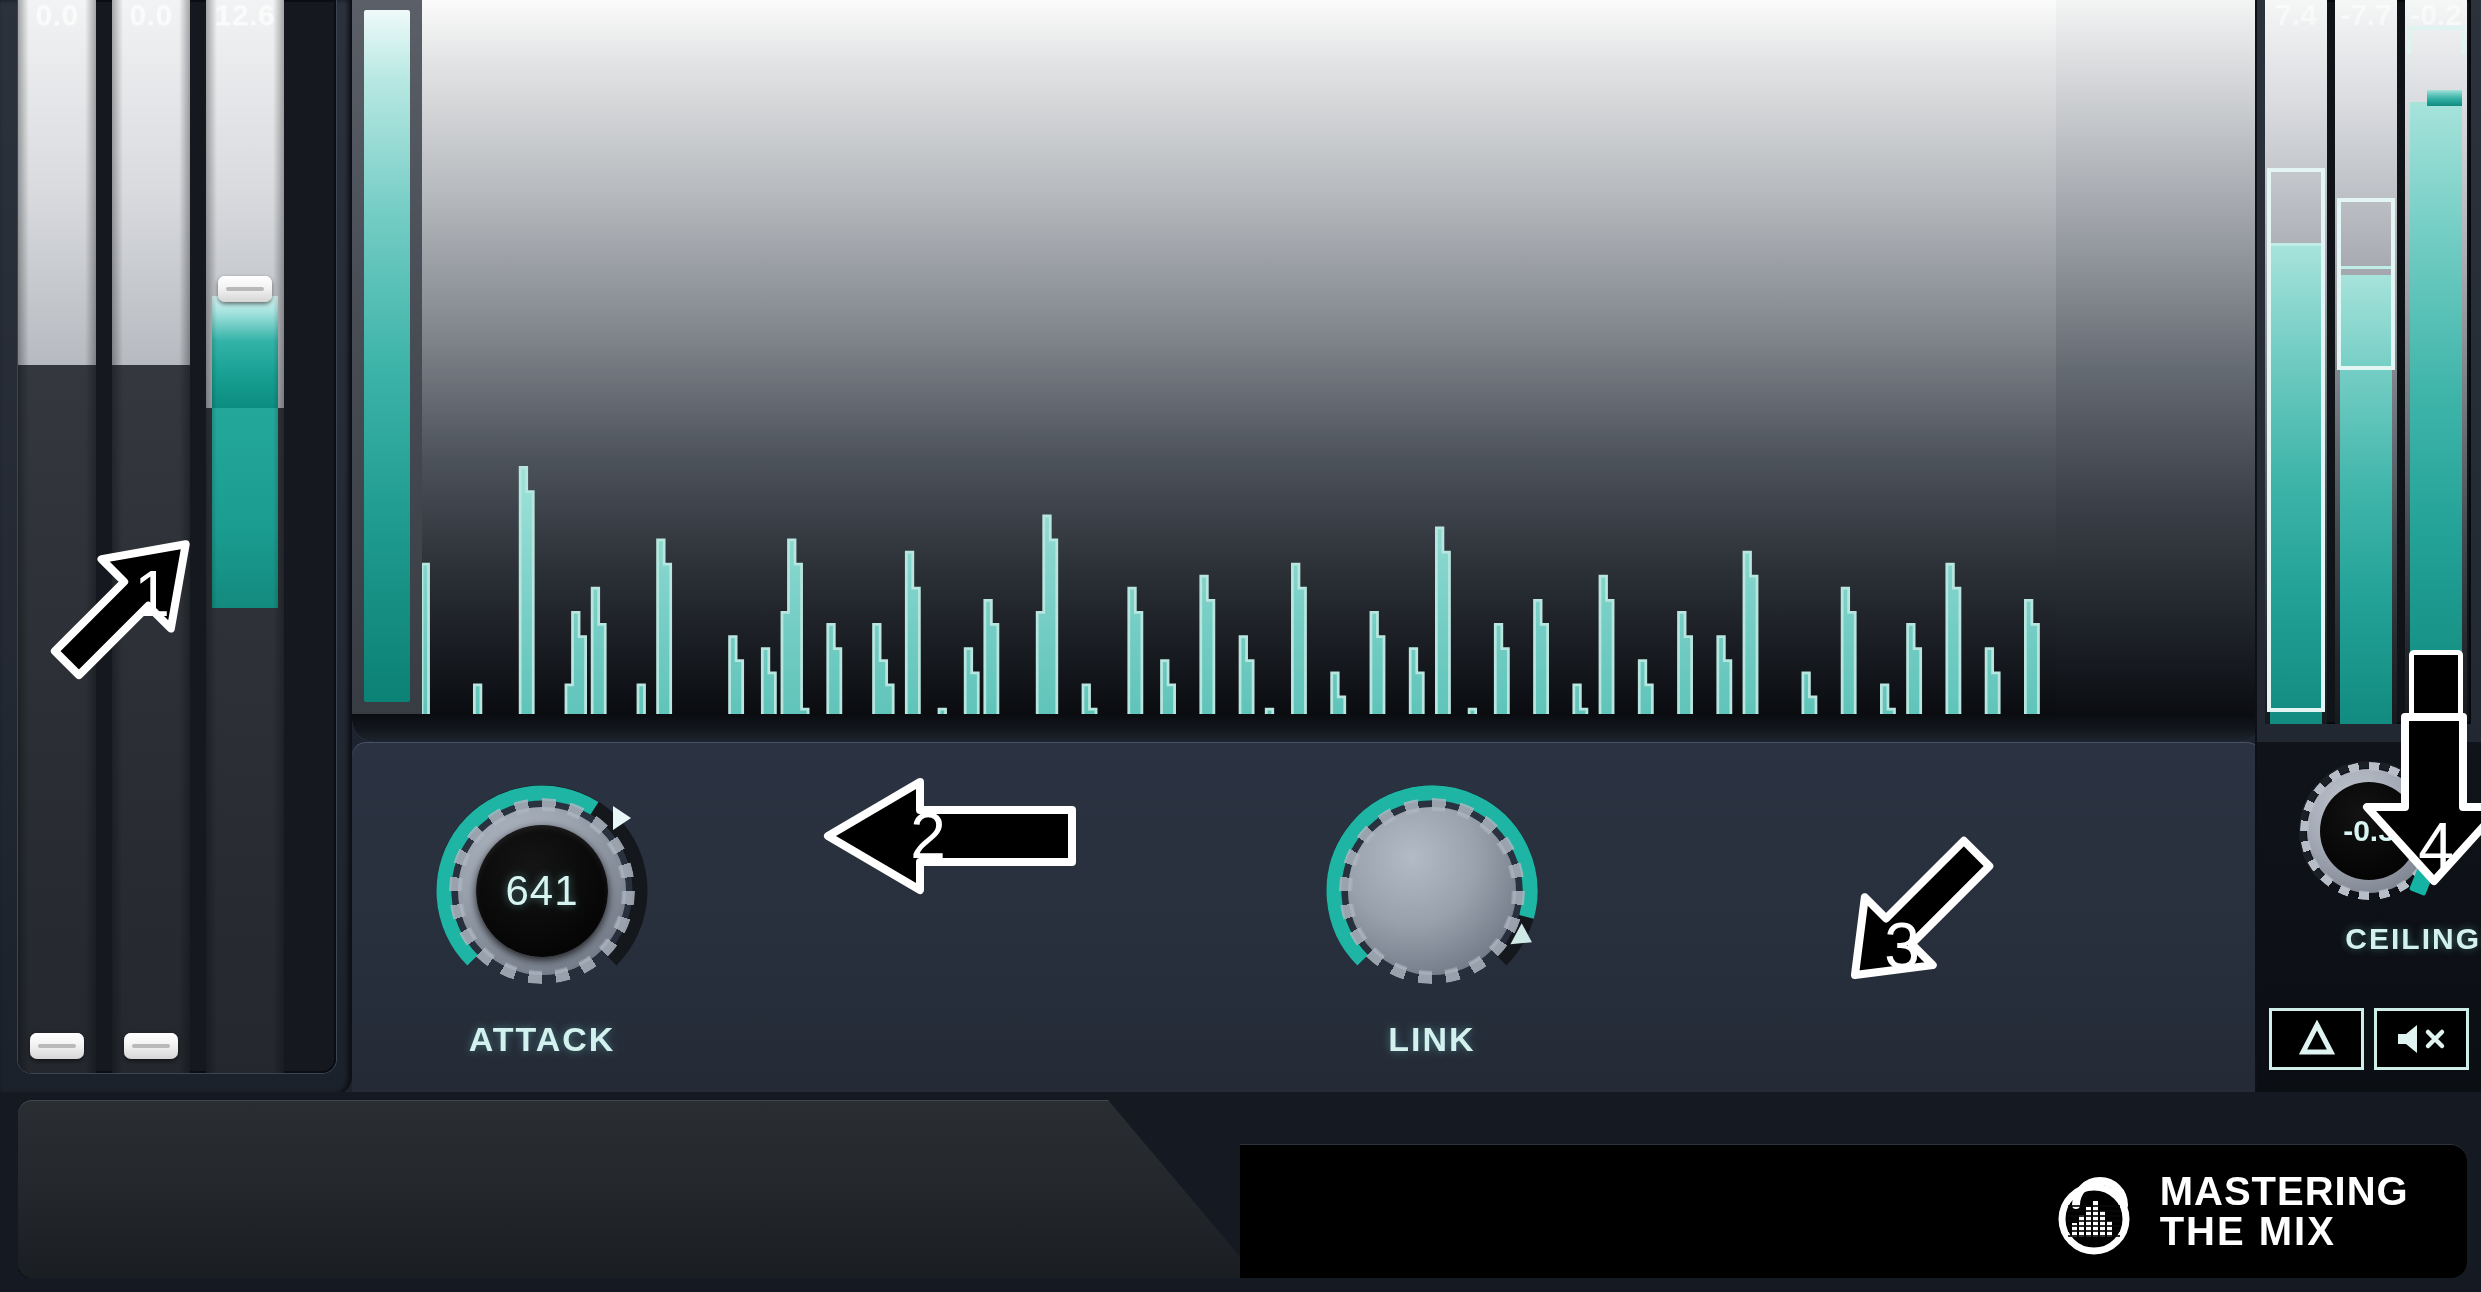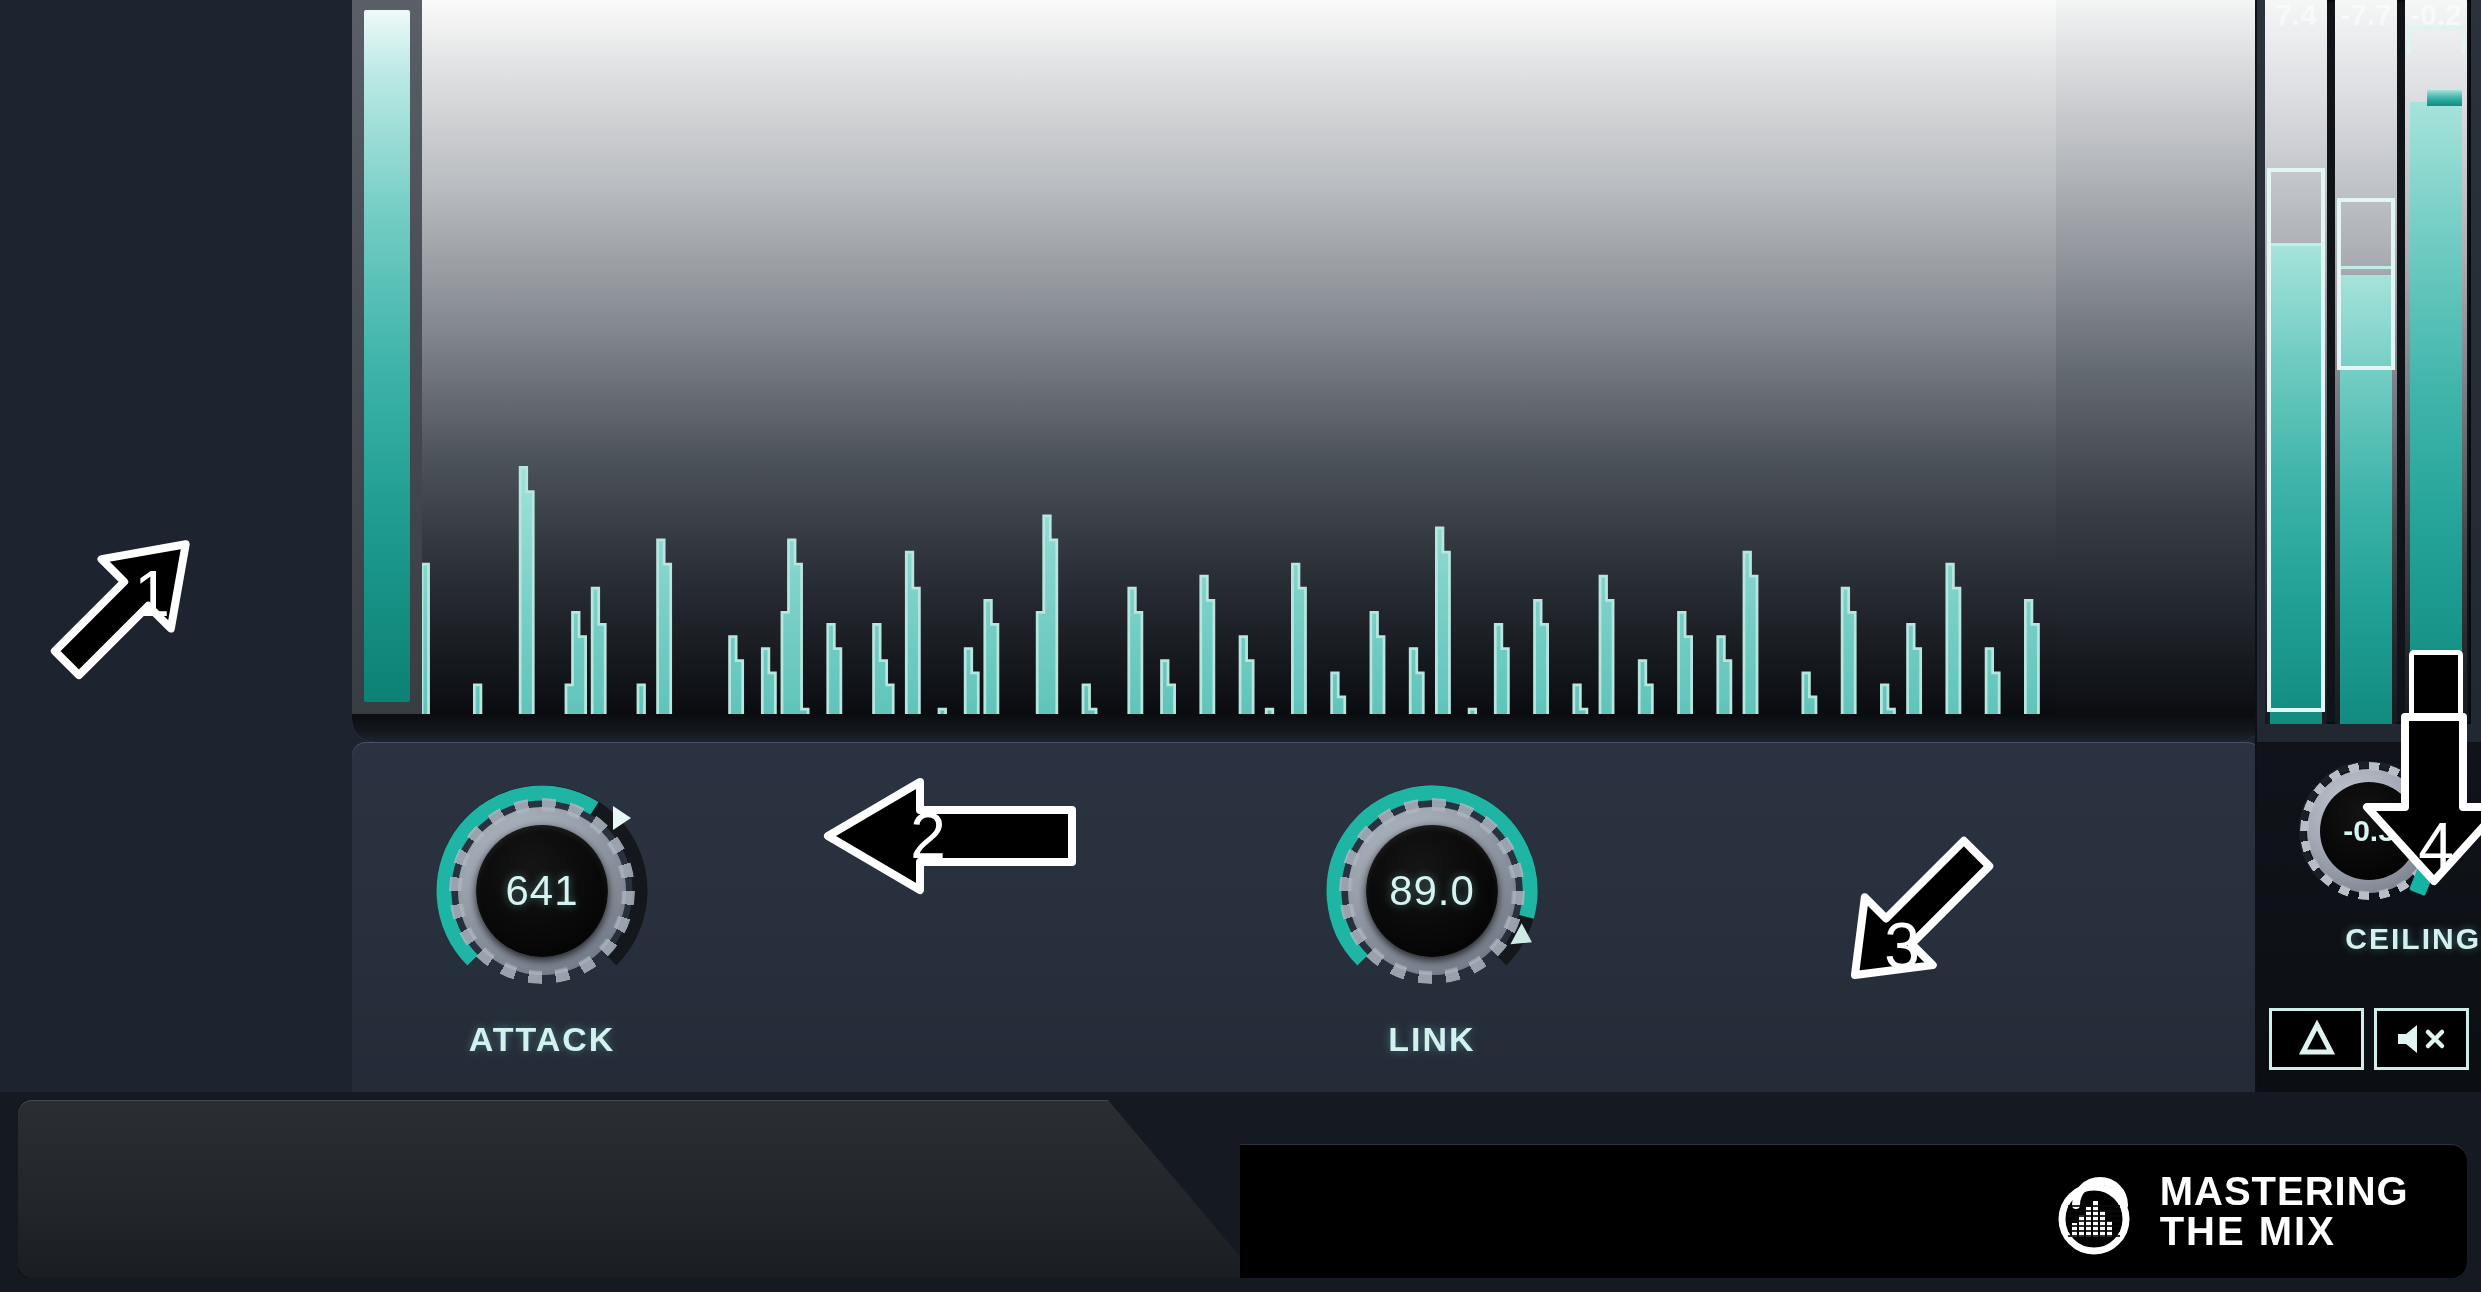--- a/index.html
+++ b/index.html
@@ -321,20 +321,45 @@
   .anno-num {
     fill:#ffffff; font-family:"Liberation Sans", sans-serif;
     font-size:64px; font-weight:400; text-anchor:middle;
   }
 </style>
 </head>
 <body>
 
 <div id="plugin">
 
+  <div class="left-panel">
+    <div class="lp-inner">
+
+      <div class="lmeter m1">
+        <div class="lmeter-dark" style="height:66%"></div>
+        <div class="slider-handle" style="bottom:14px;"></div>
+      </div>
+
+      <div class="lmeter m2">
+        <div class="lmeter-dark" style="height:66%"></div>
+        <div class="slider-handle" style="bottom:14px;"></div>
+      </div>
+
+      <div class="lmeter m3">
+        <div class="lmeter-dark" style="height:62%"></div>
+        <div class="lmeter-fill" style="top:296px; height:112px;"></div>
+        <div class="lmeter-fill solid" style="top:408px; height:200px;"></div>
+        <div class="slider-handle" style="top:276px;"></div>
+      </div>
+    </div>
+
+    <div class="top-val" style="left:18px;">0.0</div>
+    <div class="top-val" style="left:112px;">0.0</div>
+    <div class="top-val" style="left:206px;">12.6</div>
+  </div>
 
   <div class="wave-shell">
     <div class="wave-frame">
       <div class="wave-inner">
         <div class="wave-gutter">
           <div class="wave-gutter-bar"></div>
         </div>
         <svg class="wave-canvas" id="wave-svg" viewBox="0 0 1000 714" preserveAspectRatio="none">
           <defs>
             <linearGradient id="wgrad" x1="0" y1="0" x2="0" y2="1">
@@ -407,23 +432,20 @@
 
       <div class="knob-unit k-link">
         <div class="knob-wrap">
           <svg class="knob-arc" viewBox="0 0 250 250">
             <path d="M 55.9 194.1 A 98 98 0 1 1 194.1 194.1" fill="none" stroke="#14181d" stroke-width="15" stroke-linecap="butt"></path>
             <path id="arc-link" fill="none" stroke="#1fb5a5" stroke-width="15" stroke-linecap="butt" d="M 55.70 194.30 A 98 98 0 1 1 219.53 150.86"></path>
           </svg>
           <div class="knob-pointer" style="left:208px; top:160px; border-left:18px solid #cfe9e6; transform:rotate(28deg);"></div>
           <div class="knob-body">
             <div class="knurl"></div>
-            <div class="knob-face">
-              <span class="knob-val">89.0</span>
-            </div>
           </div>
         </div>
         <div class="knob-label">LINK</div>
       </div>
 
     </div>
   </div>
 
   <div class="ceiling-panel">
     <div class="ceil-knob-wrap">

